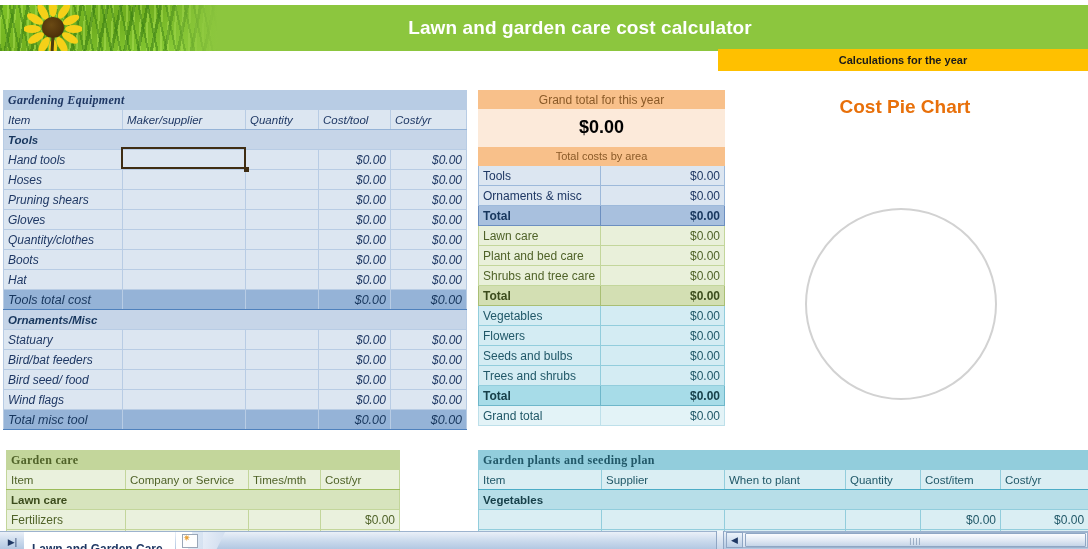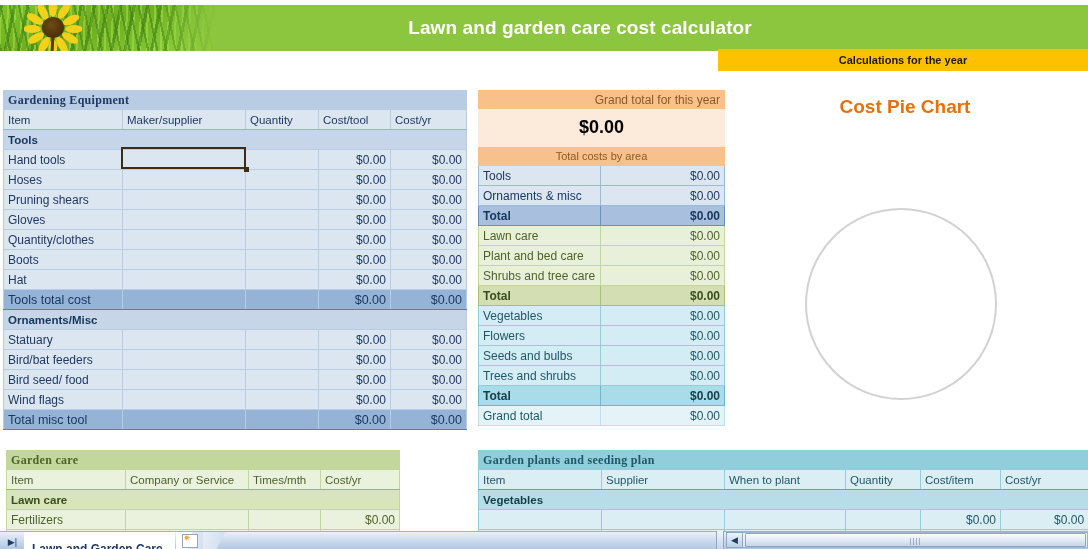--- a/index.html
+++ b/index.html
@@ -60,35 +60,35 @@
     white-space: nowrap; overflow: hidden;
   }
   .num { text-align: right; }
   .sect-title {
     font-family: "Liberation Serif", serif;
     font-weight: 700; font-size: 14px; color: #ffffff;
     letter-spacing: .3px;
   }
 
   
-  .t-blue { left: 3px; top: 90px; width: 463px; }
+  .t-blue { left: 3px; top: 90px; width: 463px; font-style: italic; }
   .t-blue td { border: 1px solid #b8cce4; color: #1F3864; }
   .t-blue .hdrband td { background: #B8CCE4; border-color: #B8CCE4; height: 19px; }
   .t-blue .colhdr td { background: #DCE6F1; border-bottom: 1px solid #95B3D7; font-size: 11.5px; color: #1F3864; }
   .t-blue .grp td { background: #C6D5E8; font-weight: 700; font-size: 11.5px; color: #17365D; }
   .t-blue .row td { background: #DCE6F1; }
   .t-blue .totrow td { background: #95B3D7; font-size: 12.5px; color: #17365D;
     border-top: 1px solid #4F81BD; border-bottom: 1px solid #4F81BD; }
 
   
   .t-mid { left: 478px; top: 90px; width: 246px; }
   .t-mid td { border: 1px solid #F7C9A0; }
   .t-mid .gt-head td {
     background: #F8C08A; color: #8a5a28; font-size: 12px;
-    text-align: right; height: 18px; border-color: #F8C08A;
+    text-align: center; height: 18px; border-color: #F8C08A;
   }
   .t-mid .gt-val td {
     background: #FCEADA; color: #000; font-size: 18px; font-weight: 700;
     text-align: center; height: 38px; border-color: #FCEADA;
   }
   .t-mid .area-head td {
     background: #F8C08A; color: #8a5a28; font-size: 11px;
     text-align: center; height: 19px; border-color: #F8C08A;
   }
   .t-mid .m-blue td { background: #DCE6F1; border: 1px solid #9DB9DA; color: #1F3864; font-size: 12px; }

